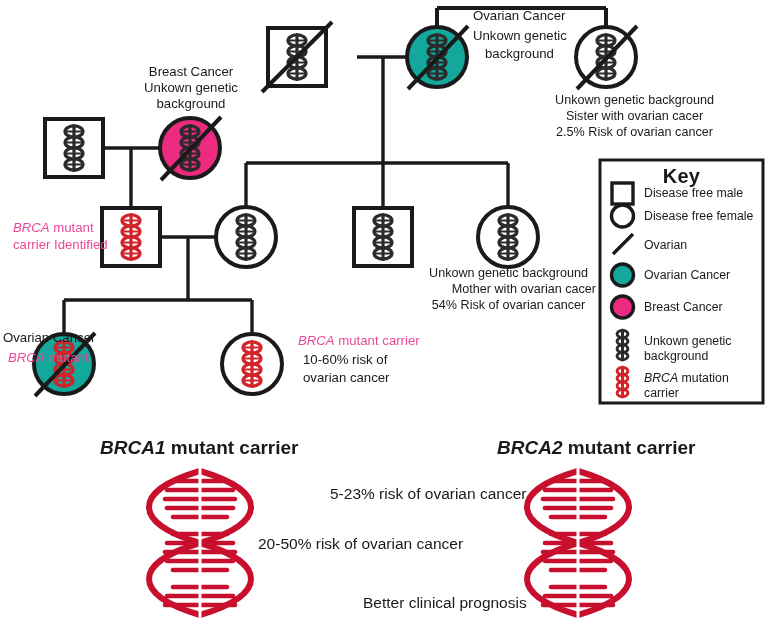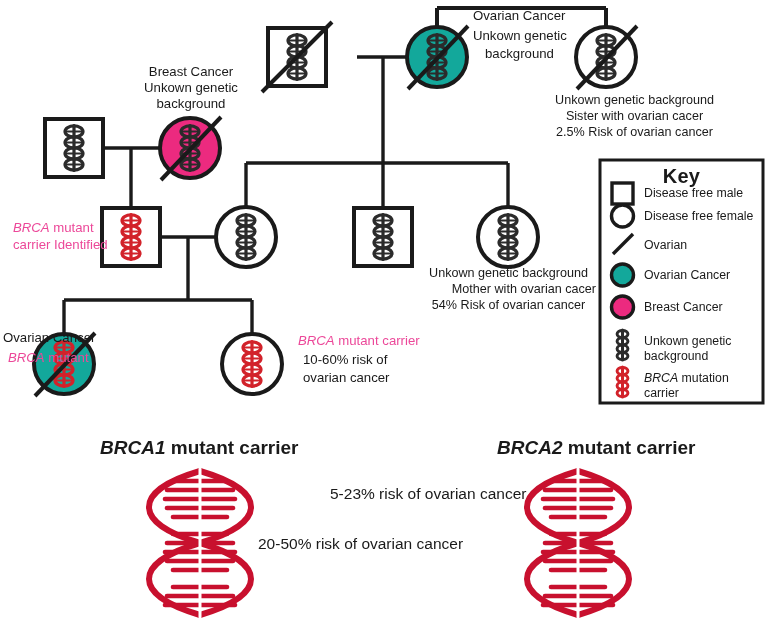--- a/index.html
+++ b/index.html
@@ -227,14 +227,15 @@
 <div class="txt keylabel c-black" style="left:644px;top:334px;">Unkown genetic
 background</div>
 <div class="txt keylabel c-black" style="left:644px;top:371px;"><span class="ital">BRCA</span> mutation
 carrier</div>
 
 <div class="txt bottomhead c-black" style="left:100px;top:436px;"><span class="ital">BRCA1</span><span> mutant carrier</span></div>
 <div class="txt bottomhead c-black" style="left:478px;top:436px;margin-left:19px;"><span class="ital">BRCA2</span><span> mutant carrier</span></div>
 
 <div class="txt bottomtxt c-black" style="left:330px;top:485px;">5-23% risk of ovarian cancer</div>
 <div class="txt bottomtxt c-black" style="left:258px;top:535px;">20-50% risk of ovarian cancer</div>
+<div class="txt bottomtxt c-black" style="left:363px;top:594px;">Better clinical prognosis</div>
 
 </div>
 
 </body></html>

